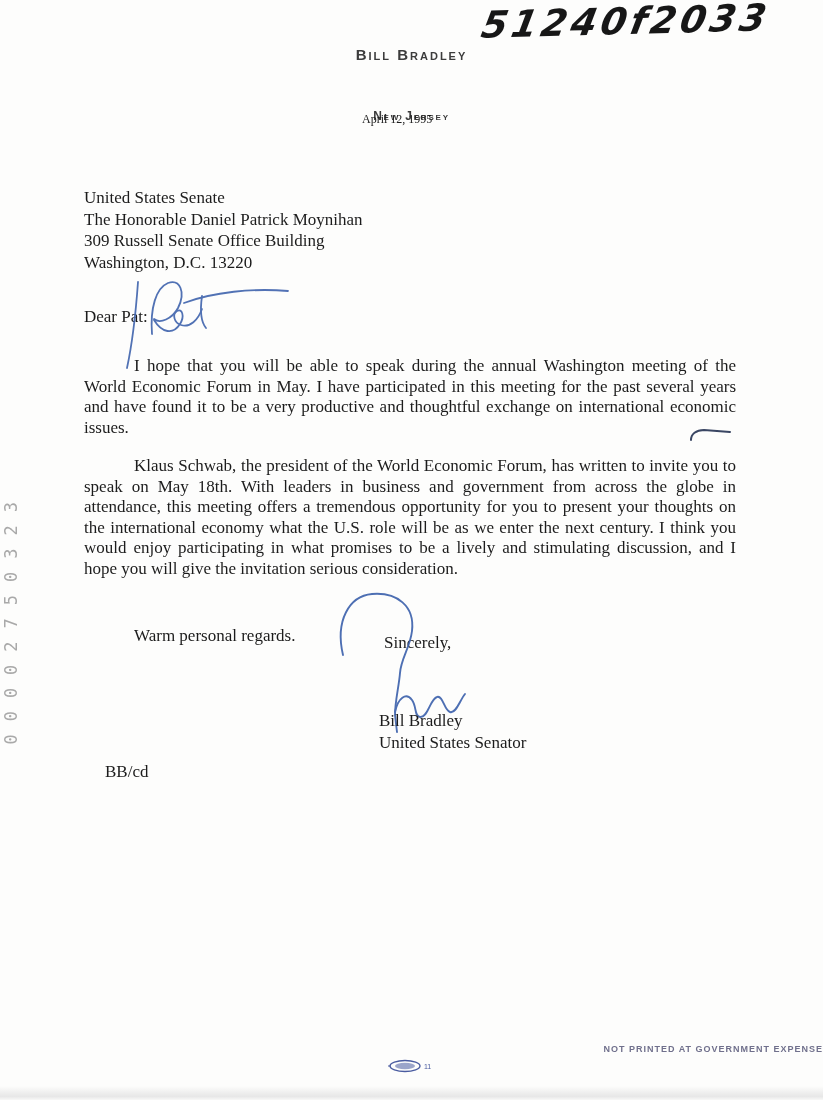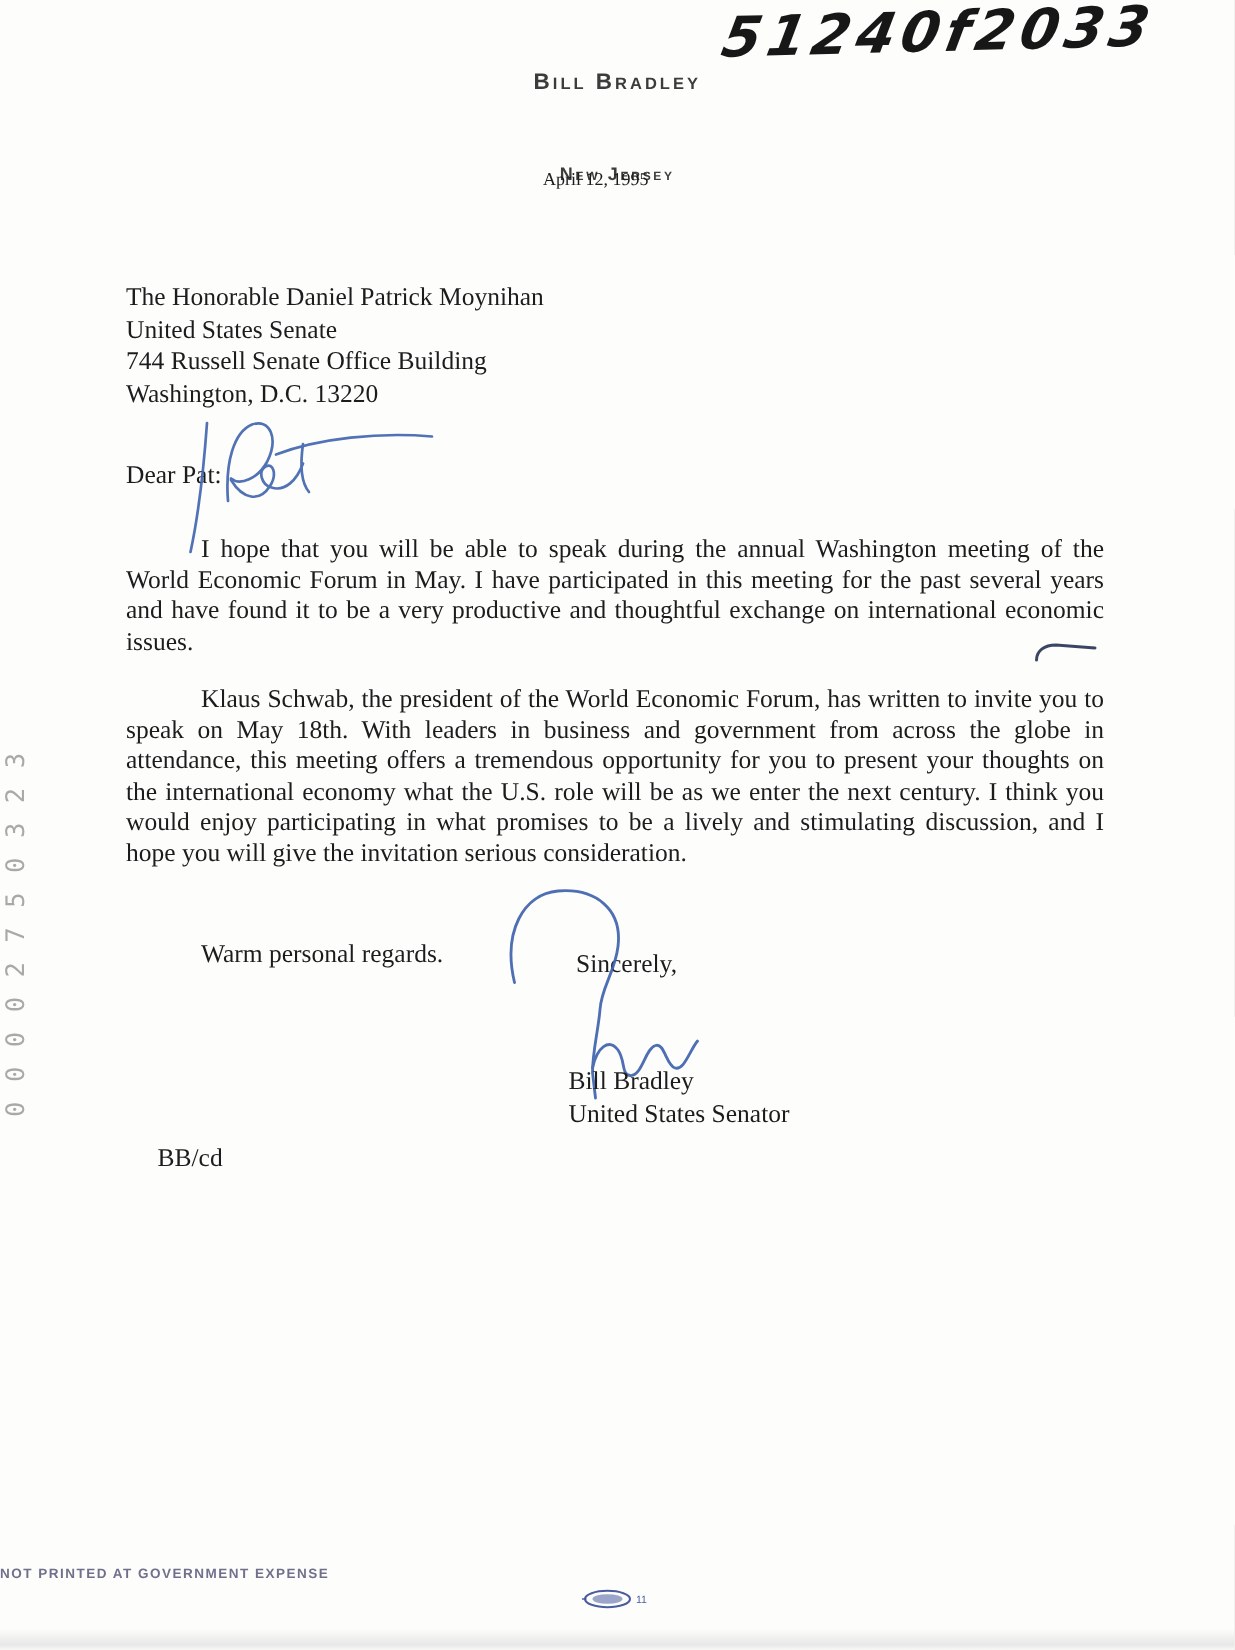--- a/index.html
+++ b/index.html
@@ -62,21 +62,21 @@
     color: #9b9b9b;
     opacity: .85;
   }
   @supports (writing-mode: sideways-lr) {
     .margin-serial { writing-mode: sideways-lr; transform: none; }
   }
 
   
   .footer-line {
     left: 0; right: 0; top: 1044px;
-    text-align: left;
+    text-align: right;
     font-family: "Liberation Sans", sans-serif;
     font-size: 9px;
     letter-spacing: 1px;
     color: #70708c;
     font-weight: 600;
   }
   .union-bug-wrap { left: 0; right: 0; top: 1059px; text-align: center; }
 
   .ink-svg { pointer-events: none; }
 
@@ -91,23 +91,23 @@
 <div class="page">
 
   <div class="abs hand-number">51240f2033</div>
 
   <div class="abs letterhead letterhead-name">Bill Bradley</div>
   <div class="abs letterhead letterhead-state">New Jersey</div>
 
   <div class="abs date-line">April 12, 1995</div>
 
   <div class="abs recipient">
+    <div>United States Senate</div>
     <div>The Honorable Daniel Patrick Moynihan</div>
-    <div>United States Senate</div>
-    <div>744 Russell Senate Office Building</div>
+    <div>309 Russell Senate Office Building</div>
     <div>Washington, D.C. 13220</div>
   </div>
 
   <div class="abs salutation">Dear Pat:</div>
 
   <svg class="abs ink-svg" style="left:118px; top:276px;" width="185" height="98" viewBox="0 0 185 98">
     <g fill="none" stroke="#3f63ad" stroke-width="1.8" stroke-linecap="round" opacity="0.9">
       <path d="M 20 6 C 18 34 15 64 9 92"></path>
       <path d="M 34 58 C 32 32 38 12 50 7 C 62 3 68 16 60 32 C 54 43 42 48 36 43"></path>
       <path d="M 36 44 C 44 57 55 59 62 48 C 67 40 64 32 59 35 C 54 38 56 47 63 49 C 72 52 80 44 84 33"></path>

